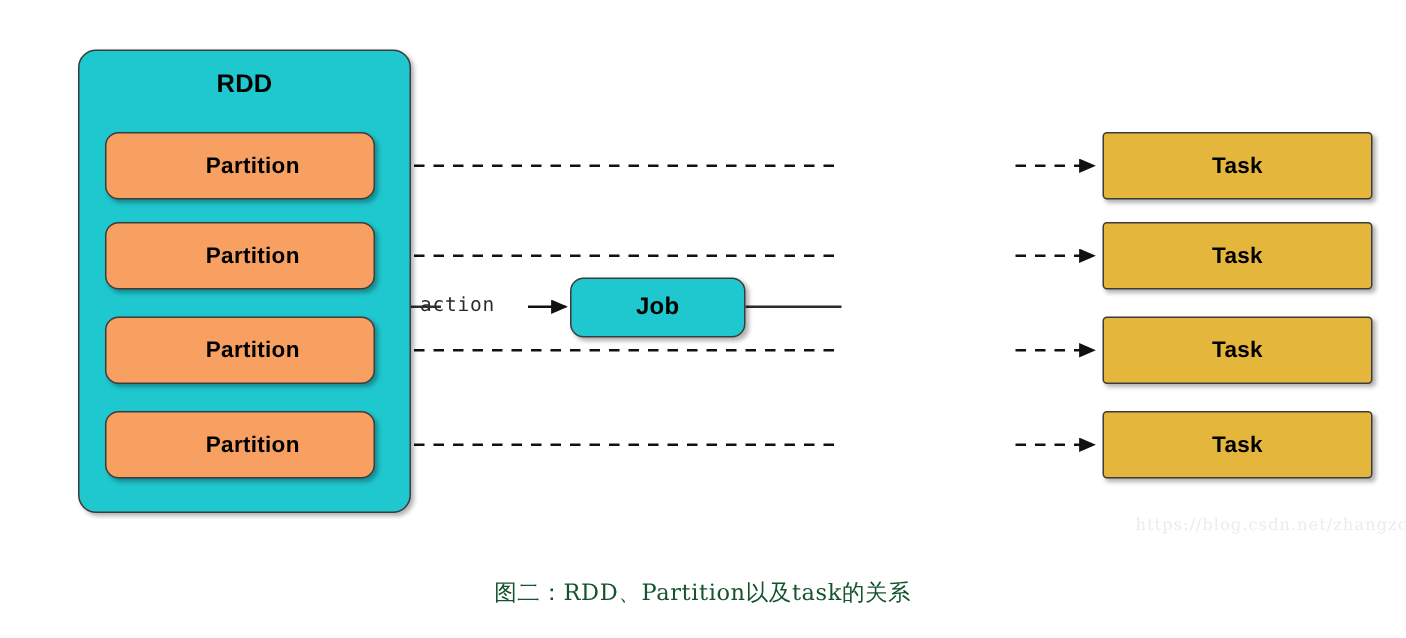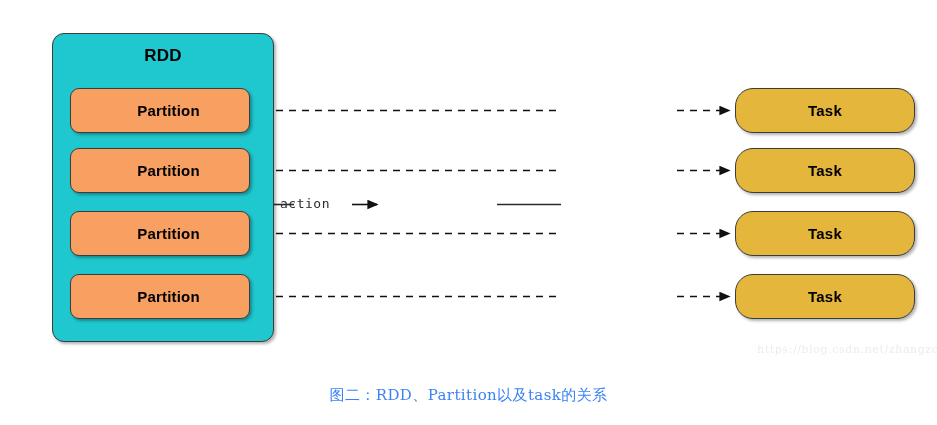--- a/index.html
+++ b/index.html
@@ -92,21 +92,21 @@
     border-radius: 12px;
     font-size: 16px;
   }
 
   
   .task-box {
     left: 735px;
     width: 180px;
     height: 45px;
     background: #E5B63C;
-    border-radius: 18px;
+    border-radius: 3px;
     font-size: 15px;
   }
   .t1 { top: 88px; }
   .t2 { top: 148px; }
   .t3 { top: 211px; }
   .t4 { top: 274px; }
 
   
   .action-label {
     position: absolute;
@@ -121,21 +121,21 @@
 
   
   .caption {
     position: absolute;
     left: 0;
     top: 386px;
     width: 937px;
     text-align: center;
     font-family: "DejaVu Serif", "Liberation Serif", serif;
     font-size: 15px;
-    color: #3b82f6;
+    color: #14532d;
     letter-spacing: 0.4px;
   }
 
   
   .watermark {
     position: absolute;
     left: 757px;
     top: 343px;
     font-family: "DejaVu Serif", "Liberation Serif", serif;
     font-size: 11px;
@@ -185,20 +185,23 @@
   </div>
   <div class="node partition-box p3">
     <span>Partition</span>
   </div>
   <div class="node partition-box p4">
     <span>Partition</span>
   </div>
 
   <div class="action-label">action</div>
 
+  <div class="node job-box">
+    <span>Job</span>
+  </div>
 
 
   <div class="node task-box t1">
     <span>Task</span>
   </div>
   <div class="node task-box t2">
     <span>Task</span>
   </div>
   <div class="node task-box t3">
     <span>Task</span>

